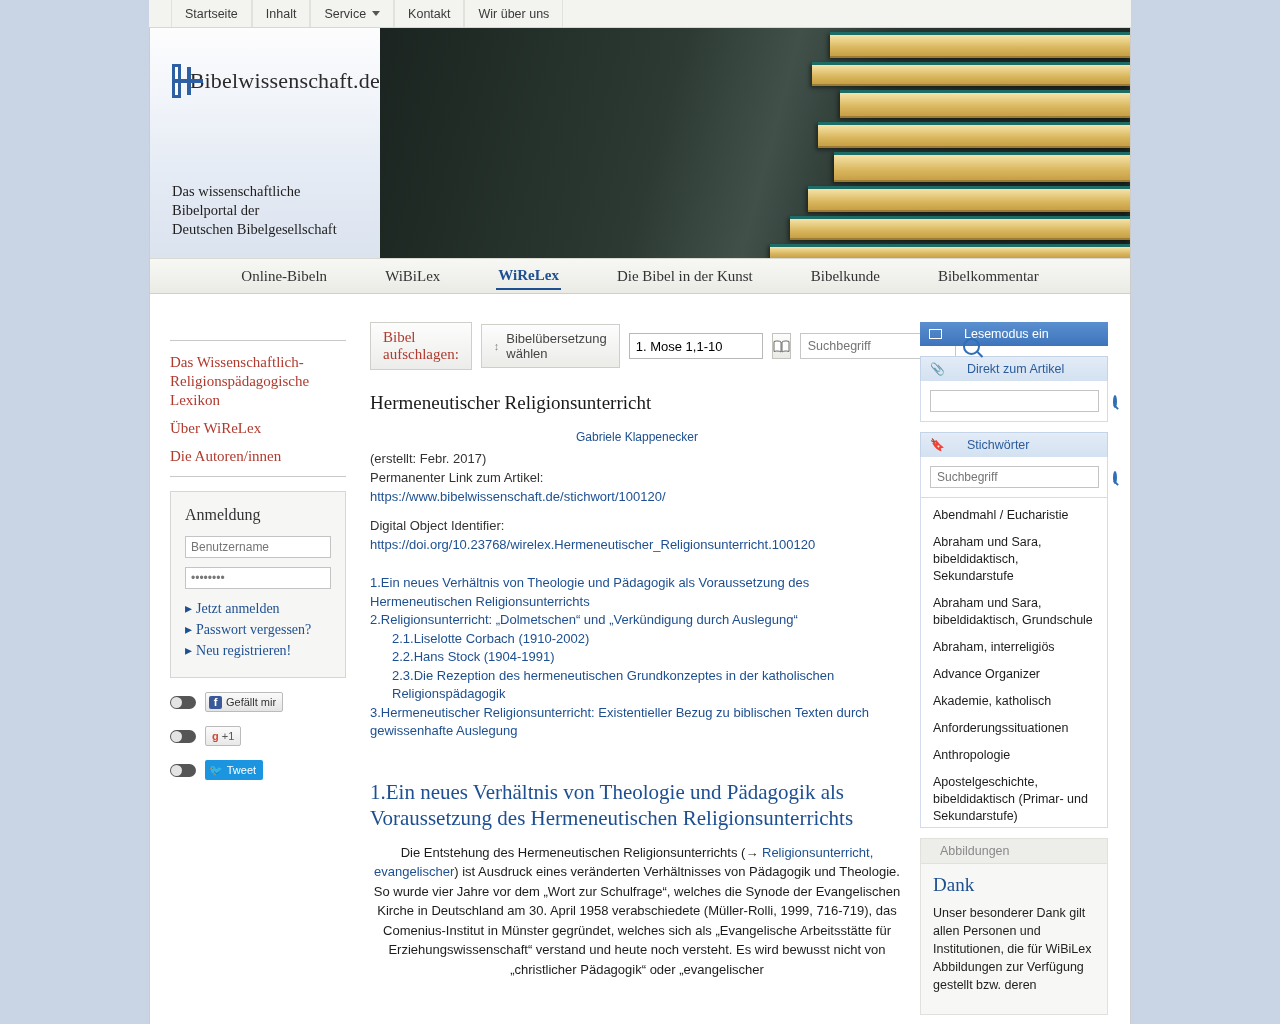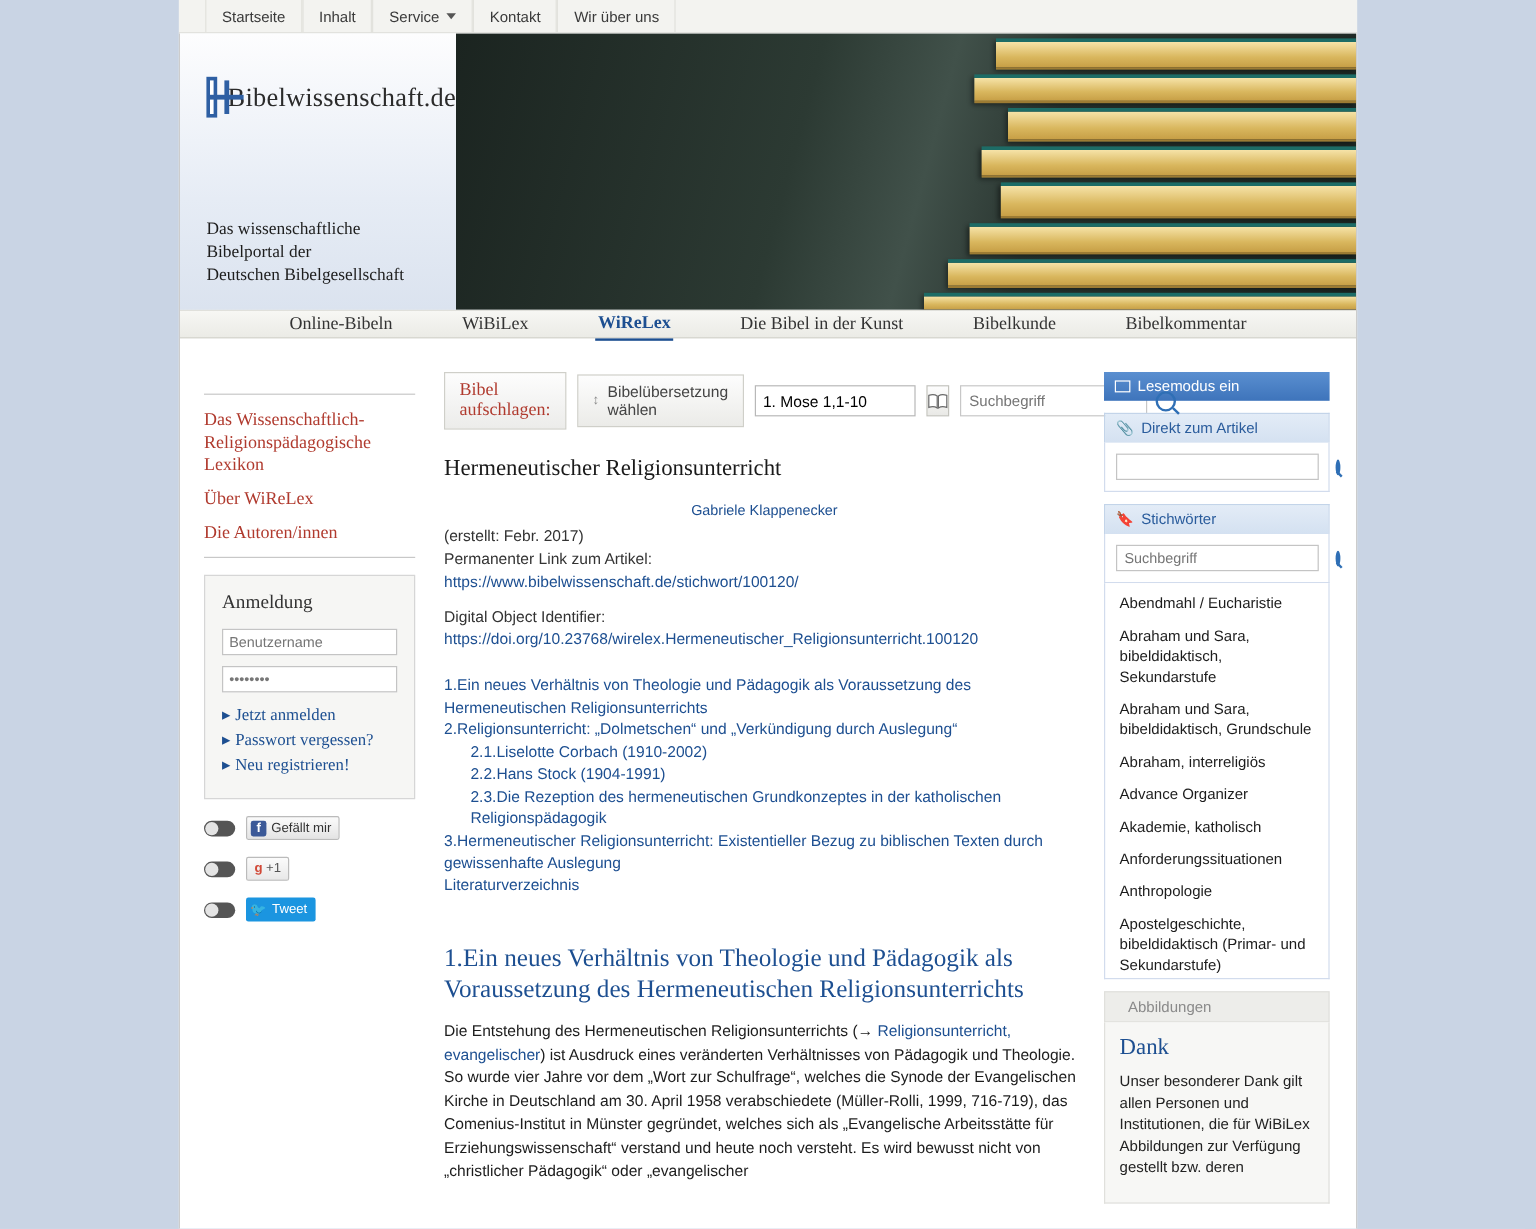--- a/index.html
+++ b/index.html
@@ -111,21 +111,21 @@
     border-bottom: 2px solid #9c7b33;
     box-shadow: -2px 2px 4px rgba(0,0,0,.45);
   }
 
   
   .sectionnav {
     display: flex;
     justify-content: center;
     align-items: center;
     gap: 54px;
-    height: 24px;
+    height: 36px;
     background: linear-gradient(to bottom, #f7f7f4, #ebebe6);
     border-top: 1px solid #d9d9d3;
     border-bottom: 1px solid #cfcfc8;
     font-family: "Liberation Serif", serif;
     font-size: 15px;
     color: #333;
   }
   .sectionnav span { cursor: pointer; padding: 4px 2px; }
   .sectionnav span.active {
     color: #1d4f91;
@@ -326,32 +326,32 @@
     color: #1d4f91;
     font-weight: normal;
     line-height: 26px;
     margin: 38px 0 12px;
   }
   p.body {
     font-size: 13px;
     line-height: 19.5px;
     color: #1c1c1c;
     margin: 0 0 14px;
-    text-align: left;
+    text-align: center;
   }
   p.body a { color: #1d4f91; text-decoration: none; }
 
   
   .panel { margin-bottom: 10px; }
   .panel-head {
     background: linear-gradient(to bottom,#5a8fd0,#3e74bb);
     color: #fff;
     font-size: 12.5px;
     padding: 5px 9px;
-    display: flex; align-items: center; gap: 6px;
+    display: flex; align-items: center; gap: 22px;
   }
   .panel-head.light {
     background: linear-gradient(to bottom,#e3ecf7,#d4e1f1);
     color: #2a5c9c;
     border: 1px solid #c3d4e9;
     border-bottom: none;
   }
   .panel-body {
     border: 1px solid #d2dced;
     border-top: none;
@@ -530,21 +530,20 @@
       <div class="meta">Digital Object Identifier:</div>
       <div class="meta"><a class="link">https://doi.org/10.23768/wirelex.Hermeneutischer_Religionsunterricht.100120</a></div>
 
       <div class="toc">
         <a>1.Ein neues Verhältnis von Theologie und Pädagogik als Voraussetzung des Hermeneutischen Religionsunterrichts</a>
         <a>2.Religionsunterricht: „Dolmetschen“ und „Verkündigung durch Auslegung“</a>
         <a class="lvl2">2.1.Liselotte Corbach (1910-2002)</a>
         <a class="lvl2">2.2.Hans Stock (1904-1991)</a>
         <a class="lvl2">2.3.Die Rezeption des hermeneutischen Grundkonzeptes in der katholischen Religionspädagogik</a>
         <a>3.Hermeneutischer Religionsunterricht: Existentieller Bezug zu biblischen Texten durch gewissenhafte Auslegung</a>
-        <a>Literaturverzeichnis</a>
       </div>
 
       <h2 class="section-title">1.Ein neues Verhältnis von Theologie und Pädagogik als Voraussetzung des Hermeneutischen Religionsunterrichts</h2>
       <p class="body"><span>Die Entstehung des Hermeneutischen Religionsunterrichts (→ </span><a>Religionsunterricht, evangelischer</a><span>) ist Ausdruck eines veränderten Verhältnisses von Pädagogik und Theologie. So wurde vier Jahre vor dem „Wort zur Schulfrage“, welches die Synode der Evangelischen Kirche in Deutschland am 30. April 1958 verabschiedete (Müller-Rolli, 1999, 716-719), das Comenius-Institut in Münster gegründet, welches sich als „Evangelische Arbeitsstätte für Erziehungswissenschaft“ verstand und heute noch versteht. Es wird bewusst nicht von „christlicher Pädagogik“ oder „evangelischer</span></p>
     </div>
 
     <div class="rightcol">
 
       <div class="panel">
         <div class="panel-head">

